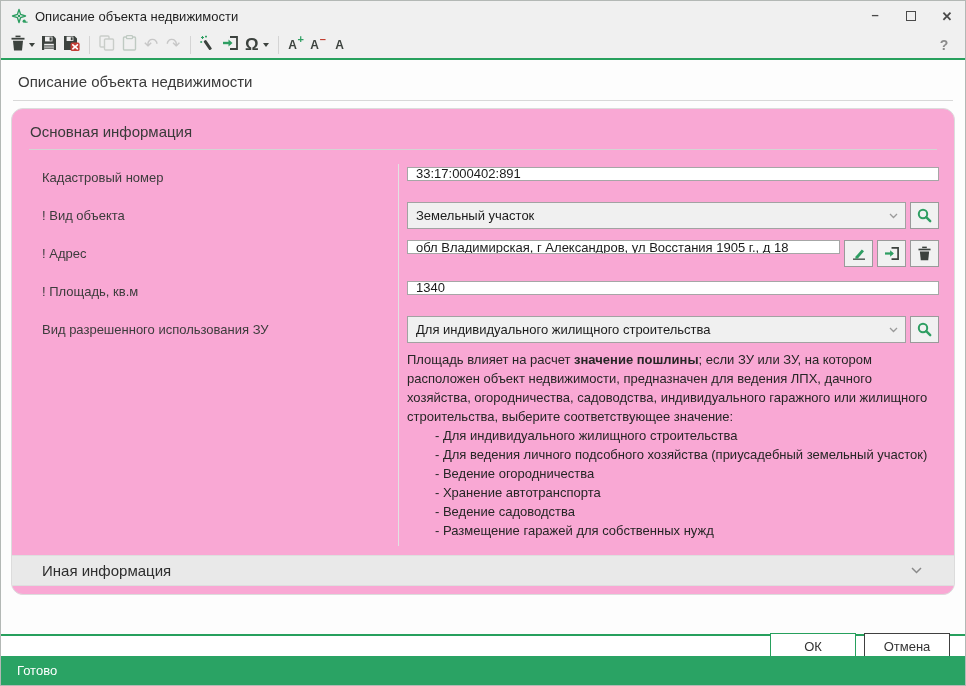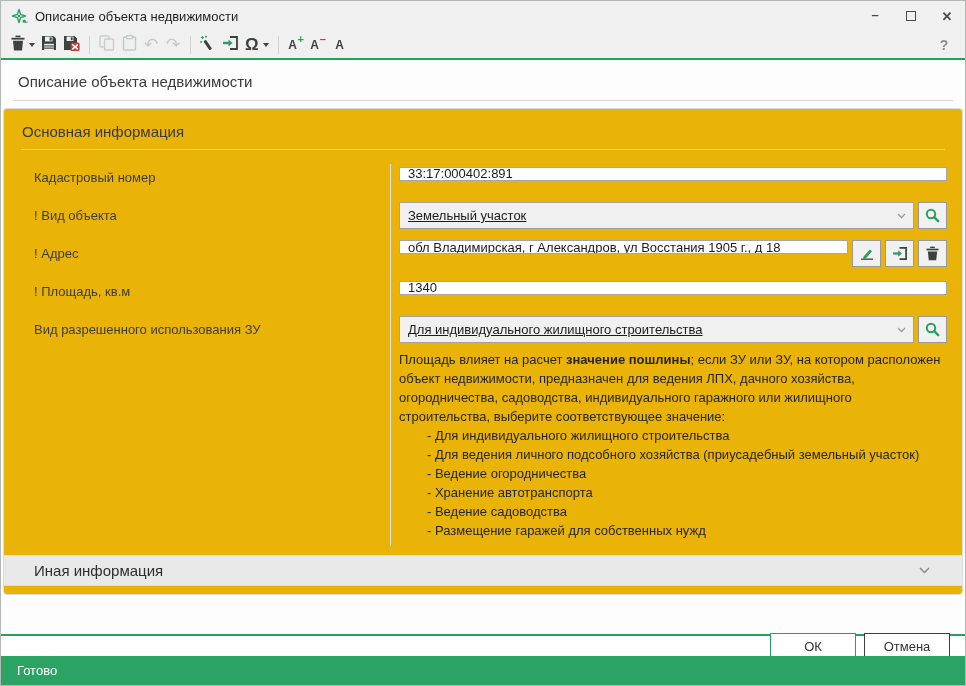--- a/index.html
+++ b/index.html
@@ -59,22 +59,22 @@
   
   .content { flex:1 1 auto; display:flex; flex-direction:column; background:#fdfdfd; overflow:hidden; }
 
   .page-title-wrap {
     margin:0 12px; padding:13px 5px 10px;
     border-bottom:1px solid #d8d8d8;
     font-size:15px; color:#3a3a3a; flex:0 0 auto;
   }
 
   .card {
-    margin:7px 2px 0; background:#eab308;
-    border:1px solid #dcdcdc; border-radius:4px;
+    margin:7px 10px 0; background:#f9a8d4;
+    border:1px solid #dcdcdc; border-radius:12px;
     flex:0 0 auto;
   }
   .card-header { padding:14px 18px 9px; font-size:15px; color:#3a3a3a; }
   .card-divider { height:1px; background:#d4d4d4; margin:0 17px; }
 
   .form-grid { display:grid; grid-template-columns:387px 1fr; padding-top:14px; }
   .cell-label {
     border-right:1px solid #e2e2e2;
     padding:0 12px 0 30px; font-size:13px; color:#3c3c3c;
     display:flex; align-items:center; height:27px;
@@ -84,21 +84,21 @@
   .cell-gap-l { border-right:1px solid #e2e2e2; }
 
   .input {
     width:100%; height:14px; border:1px solid #a6a6a6; background:#fff;
     padding:0 8px; font-size:13px; color:#1b1b1b; font-family:inherit; outline:none;
   }
   .field-flex { display:flex; gap:4px; }
   .combo {
     flex:1 1 auto; height:27px; border:1px solid #a2a2a2; background:#f0f0f0;
     display:flex; align-items:center; justify-content:space-between;
-    padding:0 7px 0 8px; font-size:13px; color:#1b1b1b;text-decoration:underline;
+    padding:0 7px 0 8px; font-size:13px; color:#1b1b1b;
   }
   .sq-btn {
     width:29px; height:27px; flex:0 0 auto;
     border:1px solid #9a9a9a; background:#f1f1f1;
     display:flex; align-items:center; justify-content:center;
   }
 
   .hint {
     padding:7px 16px 6px 8px; font-size:13px; color:#262626; line-height:19px;
   }

